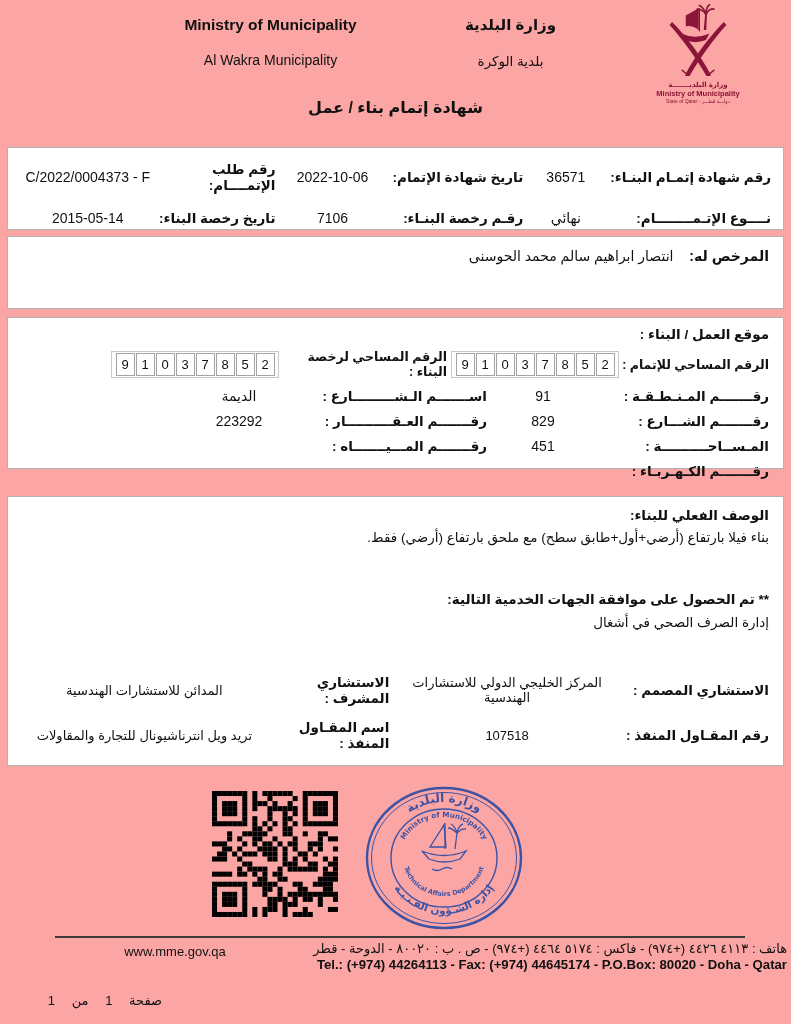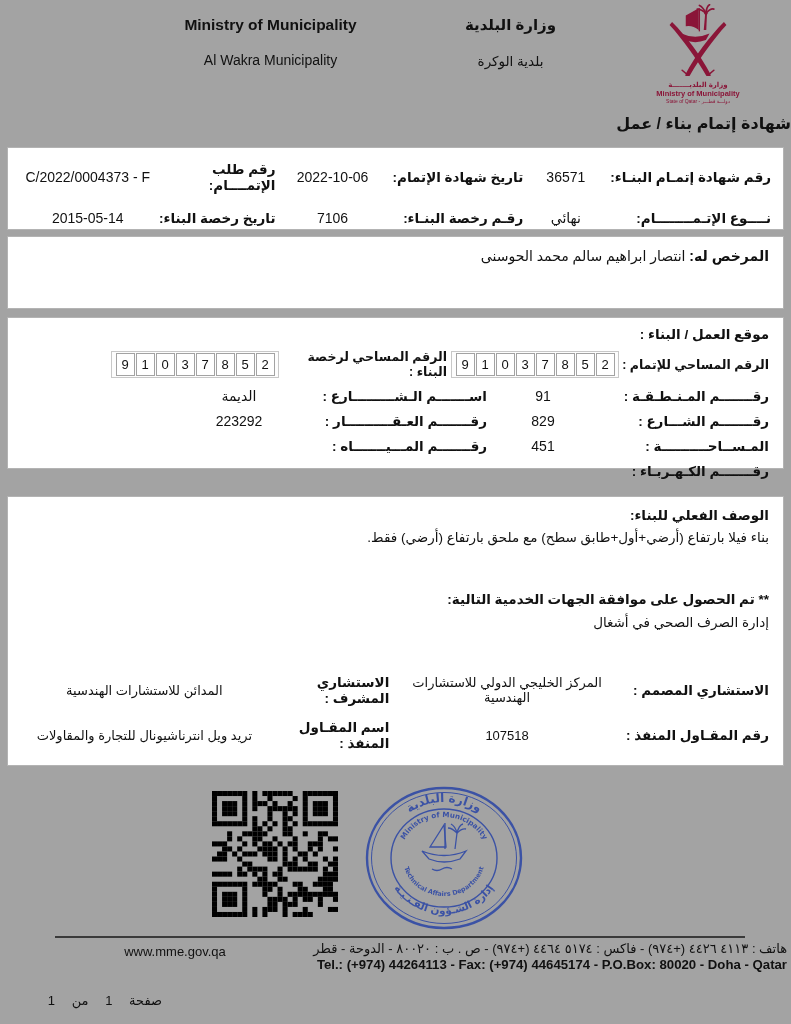--- a/index.html
+++ b/index.html
@@ -1,30 +1,30 @@
 <!DOCTYPE html>
 <html lang="ar"><head>
 <meta charset="utf-8">
 <style>
   html,body{margin:0;padding:0;background:#e8e8e8;}
-  #page{position:relative;width:791px;height:1024px;background:#a3a3a3;margin:0 auto;
+  #page{position:relative;width:791px;height:1024px;background:#fca5a5;margin:0 auto;
         font-family:"Liberation Sans","DejaVu Sans",sans-serif;color:#111;overflow:hidden;}
   .abs{position:absolute;}
   
   .hdr-en{left:168px;top:16px;width:205px;text-align:center;}
   .hdr-en .l1{font-size:15.5px;font-weight:bold;}
   .hdr-en .l2{font-size:14px;margin-top:18px;}
   .hdr-ar{left:438px;top:16px;width:145px;text-align:center;}
   .hdr-ar .l1{font-size:15px;font-weight:bold;}
   .hdr-ar .l2{font-size:13.5px;margin-top:19px;}
   .logo{left:646px;top:4px;width:104px;text-align:center;color:#8A1538;}
   .logo .t1{font-size:7px;font-weight:bold;margin-top:1px;}
   .logo .t2{font-size:7.5px;font-weight:bold;}
   .logo .t3{font-size:5px;}
-  .doc-title{left:0;top:114px;width:100%;text-align:right;font-size:16px;font-weight:bold;}
+  .doc-title{left:0;top:98px;width:100%;text-align:center;font-size:16px;font-weight:bold;}
   
   .box{border:1px solid #b3b3b3;background:#fff;box-sizing:border-box;}
   .box1{left:7px;top:147px;width:777px;height:83px;padding:13px 12px 0;}
   .box2{left:7px;top:236px;width:777px;height:73px;padding:11px 14px 0;direction:rtl;font-size:14px;}
   .box3{left:7px;top:317px;width:777px;height:152px;padding:8px 14px 0;direction:rtl;}
   .box4{left:7px;top:496px;width:777px;height:270px;padding:10px 14px 0;direction:rtl;}
   .rowf{display:flex;direction:rtl;align-items:center;}
   .lab{font-weight:bold;font-size:13.5px;text-align:right;}
   .val{font-size:14px;text-align:center;}
   
@@ -126,21 +126,21 @@
       <div class="val c2">نهائي</div>
       <div class="lab c3">رقـم رخصة البنـاء:</div>
       <div class="val c4">7106</div>
       <div class="lab c5">تاريخ رخصة البناء:</div>
       <div class="val c6">2015-05-14</div>
     </div>
   </div>
 
   <div class="abs box box2">
     <span class="lab" style="font-size:14px;">المرخص له:</span>
-    <span style="">انتصار ابراهيم سالم محمد الحوسنى</span>
+    <span style="margin-right:12px;">انتصار ابراهيم سالم محمد الحوسنى</span>
   </div>
 
   <div class="abs box box3">
     <div class="loc-title">موقع العمل / البناء :</div>
     <div class="rowf survey">
       <div class="lab sl1">الرقم المساحي للإتمام :</div>
       <div class="dbox">
           <span class="dcell">9</span>
           <span class="dcell">1</span>
           <span class="dcell">0</span>

